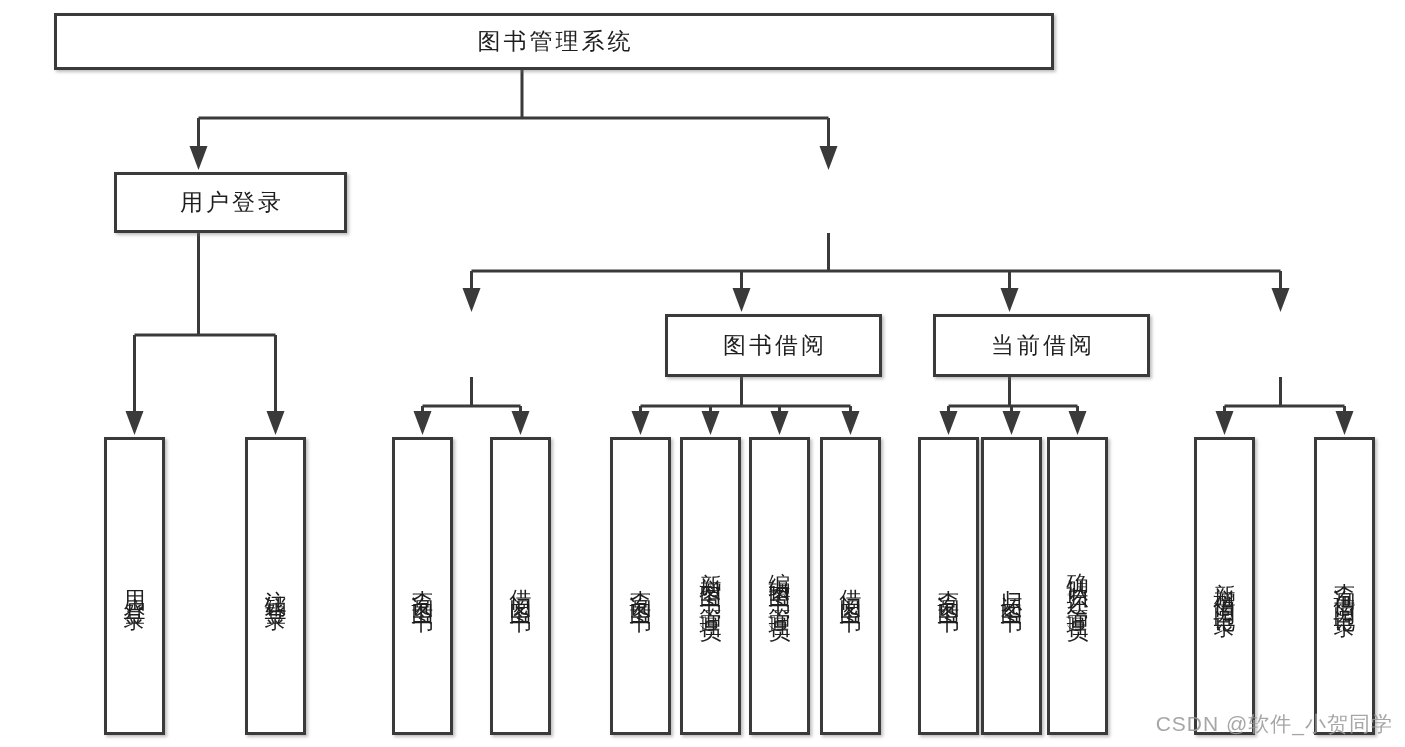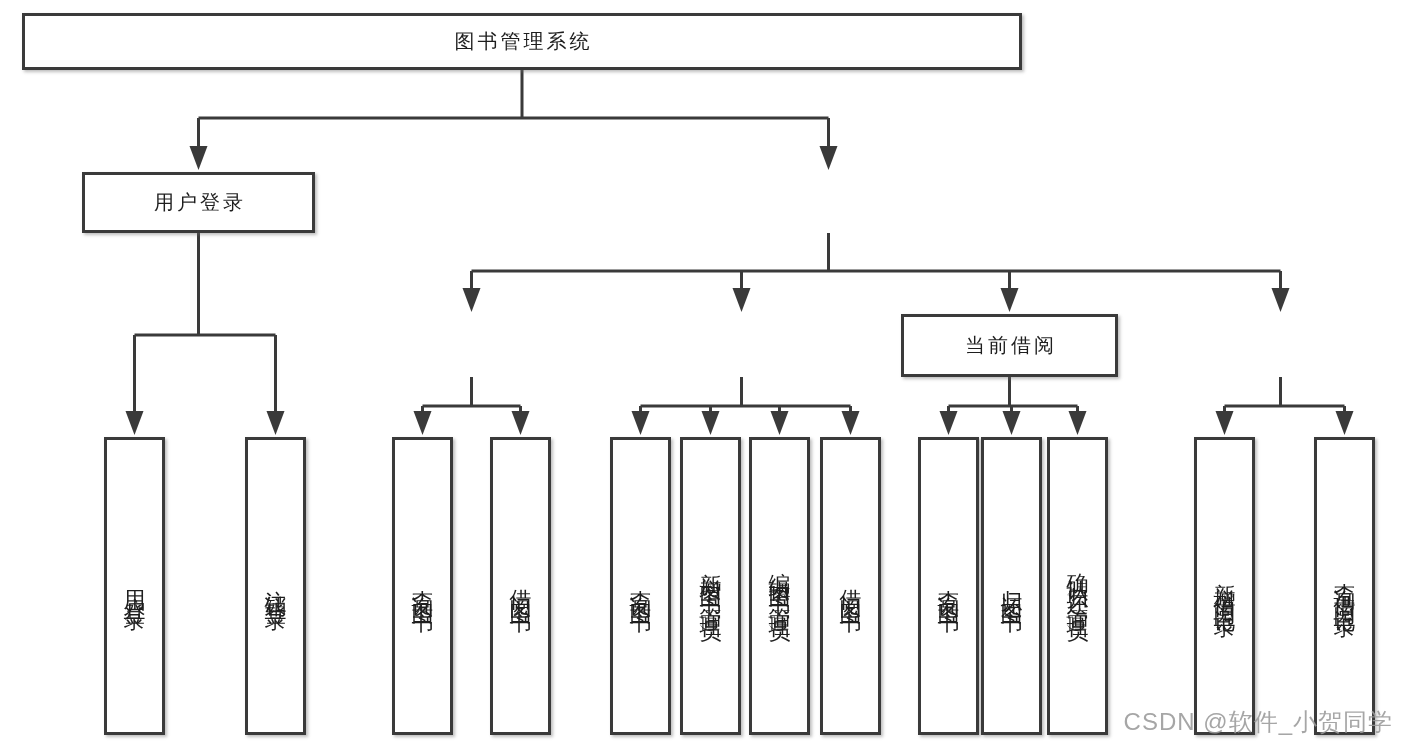--- a/index.html
+++ b/index.html
@@ -32,37 +32,38 @@
     box-sizing: border-box;
     background: #ffffff;
     border: 3px solid #3a3a3a;
     display: flex;
     align-items: center;
     justify-content: center;
     box-shadow: 2px 2px 3px rgba(110,110,110,0.45);
     z-index: 1;
   }
   .box.h {
-    font-size: 20px;
+    font-size: 23px;
     letter-spacing: 3px;
     text-indent: 3px;
     white-space: nowrap;
+    margin-left: 32px;
   }
   .box.v {
     writing-mode: vertical-rl;
     text-orientation: mixed;
     font-size: 22px;
     letter-spacing: 7px;
     line-height: 1;
   }
   .watermark {
     position: absolute;
     right: 12px;
     bottom: 9px;
-    font-size: 24px;
+    font-size: 21px;
     letter-spacing: 1px;
     color: #9a9a9a;
     opacity: 0.88;
     z-index: 3;
     white-space: nowrap;
   }
 </style>
 </head>
 <body>
 
@@ -101,20 +102,21 @@
 
     <path d="M1280.5 377 V406 M1224.5 406 H1344.5 M1224.5 406 V413 M1344.5 406 V413"></path>
     <polygon points="1215.5,411 1233.5,411 1224.5,435"></polygon>
     <polygon points="1335.5,411 1353.5,411 1344.5,435"></polygon>
   </svg>
 
   <div class="box h" style="left:22px; top:13px; width:1000px; height:57px;">图书管理系统</div>
 
   <div class="box h" style="left:82px; top:172px; width:233px; height:61px;">用户登录</div>
 
+  <div class="box h" style="left:633px; top:314px; width:217px; height:63px;">图书借阅</div>
   <div class="box h" style="left:901px; top:314px; width:217px; height:63px;">当前借阅</div>
 
   <div class="box v" style="left:104px; top:437px; width:61px; height:298px;">用户登录</div>
   <div class="box v" style="left:245px; top:437px; width:61px; height:298px;">注销登录</div>
 
   <div class="box v" style="left:392px; top:437px; width:61px; height:298px;">查询图书</div>
   <div class="box v" style="left:490px; top:437px; width:61px; height:298px;">借阅图书</div>
 
   <div class="box v" style="left:610px; top:437px; width:61px; height:298px;">查询图书</div>
   <div class="box v" style="left:680px; top:437px; width:61px; height:298px;">新增图书（管理员）</div>

